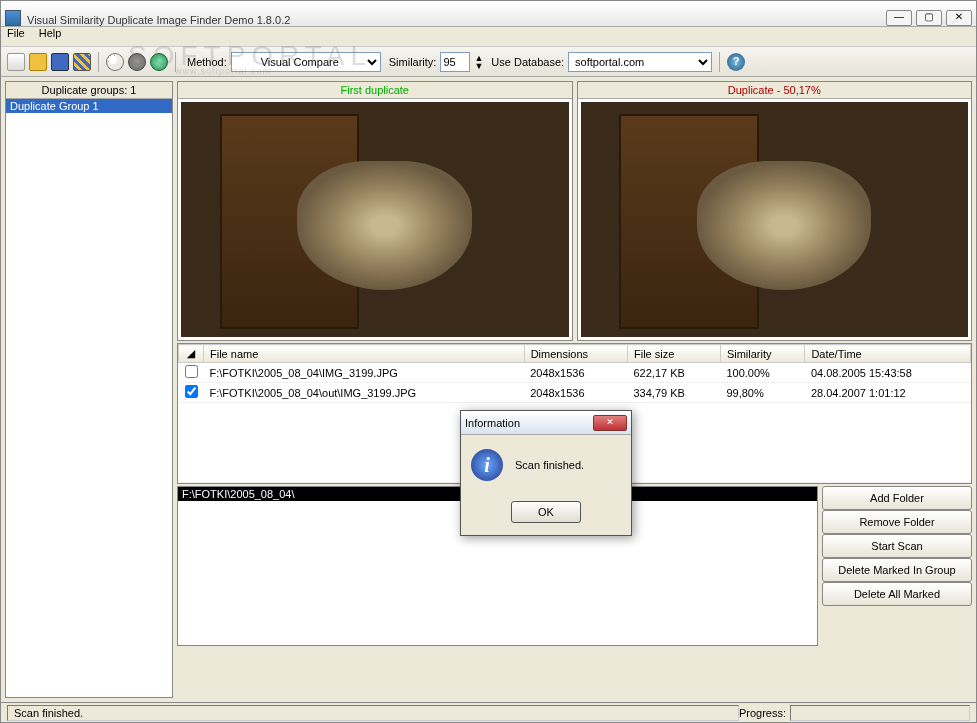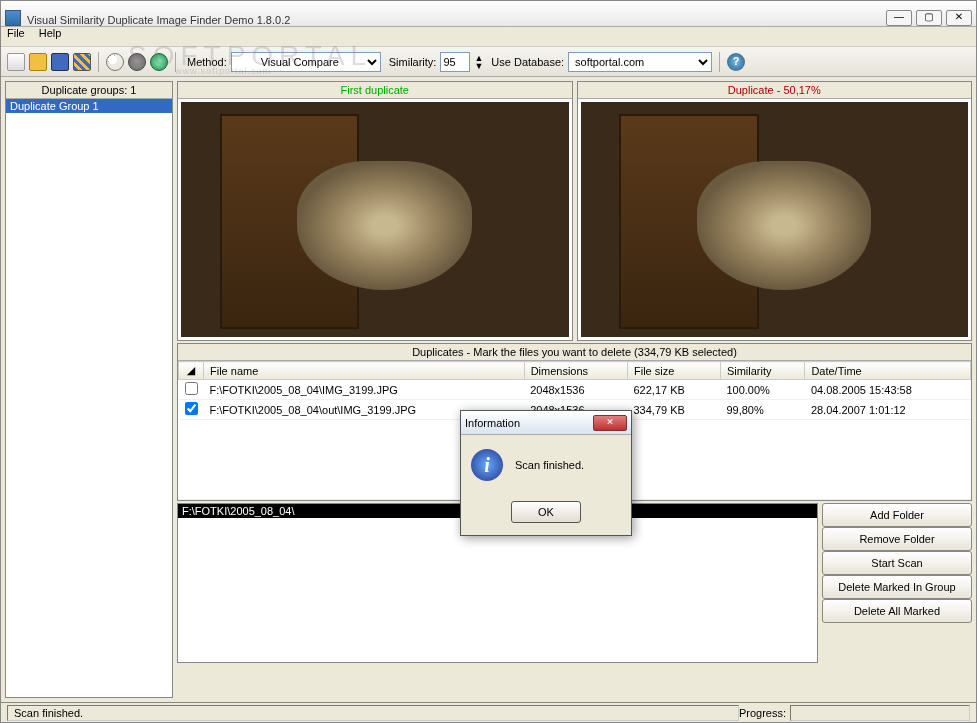--- a/index.html
+++ b/index.html
@@ -138,21 +138,20 @@
           <div class="preview-title green">First duplicate</div>
           <div class="preview-img"></div>
         </div>
         <div class="preview-box">
           <div class="preview-title red">Duplicate - 50,17%</div>
           <div class="preview-img"></div>
         </div>
       </div>
 
       <div class="dup-section">
-        <div class="dup-header">Duplicates - Mark the files you want to delete (334,79 KB selected)</div>
         <table class="dup-table">
           <thead>
               <tr>
             <th class="chk">◢</th>
             <th>File name</th>
             <th>Dimensions</th>
             <th>File size</th>
             <th>Similarity</th>
             <th>Date/Time</th>
           </tr>

